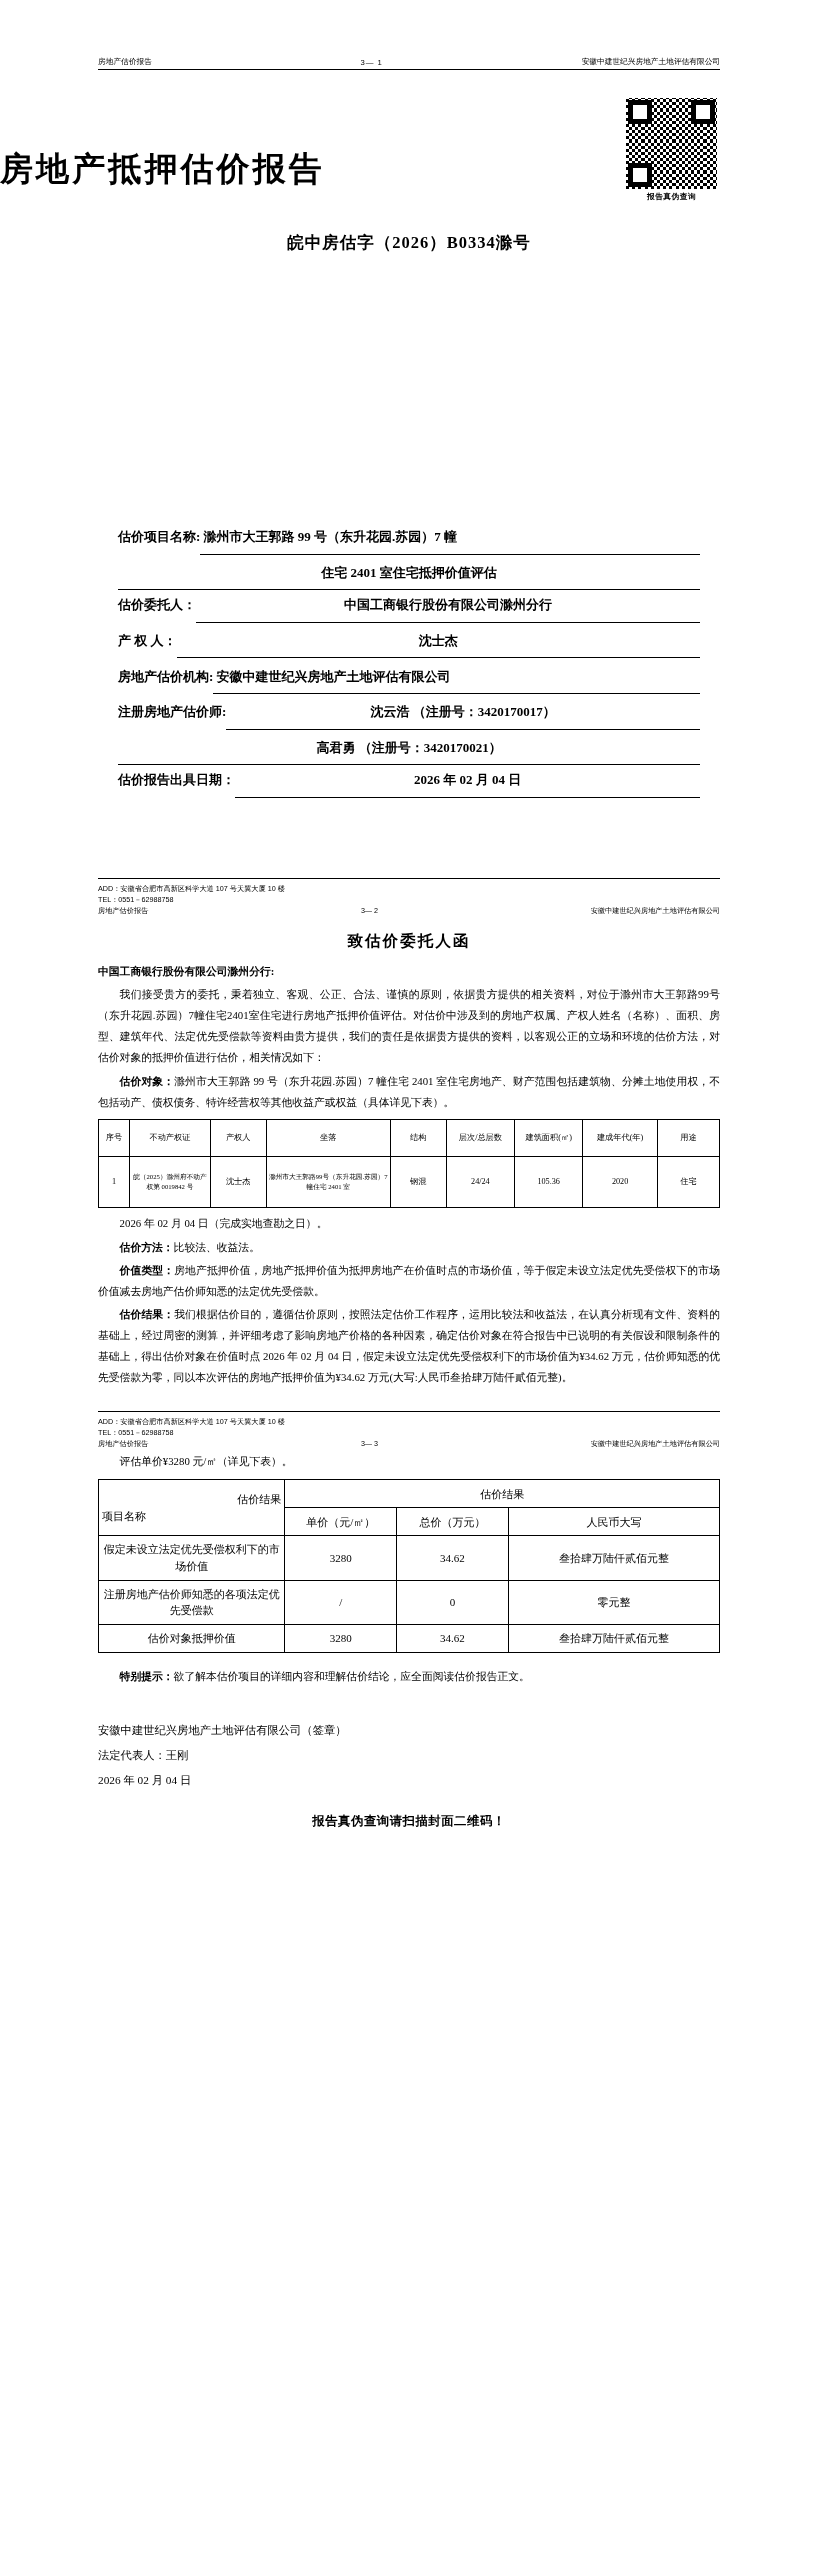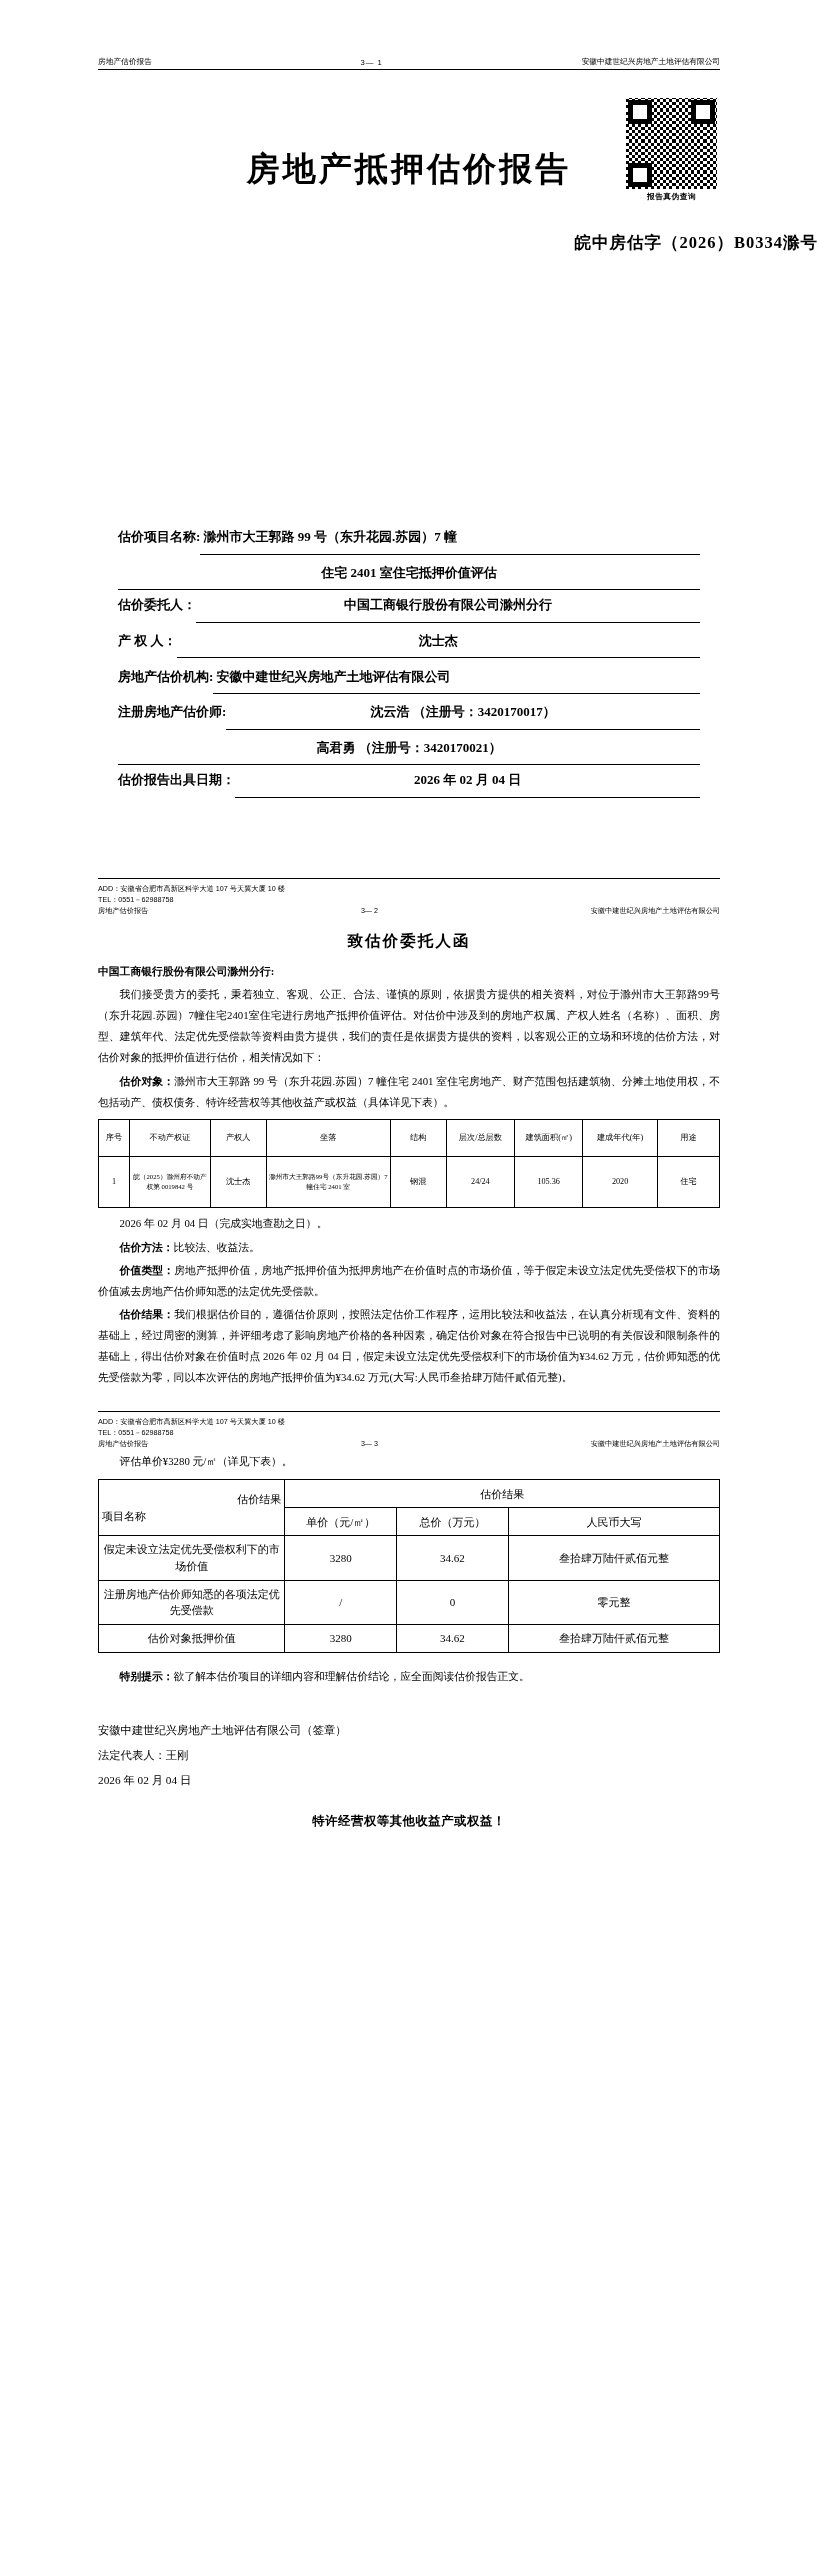--- a/index.html
+++ b/index.html
@@ -67,28 +67,27 @@
   .qr > .eye3 { left: 2.1px; bottom: 2.1px; }
   .qr-cap {
     margin-top: 3.1px;
     font-size: 7.7px;
     font-weight: bold;
     letter-spacing: 0.5px;
   }
   
   .doc-title {
     margin-top: 77px;
-    text-align: center;
     font-size: 33px;
     font-weight: bold;
     letter-spacing: 3.1px;
   }
   .doc-code {
     margin-top: 40px;
-    text-align: right;
+    text-align: center;
     font-size: 16.5px;
     font-weight: bold;
     letter-spacing: 1px;
   }
   
   .cover-info {
     margin: 268px 118px 0 118px;
     font-size: 13px;
     line-height: 2.35;
   }
@@ -389,16 +388,16 @@
       <span class="b">特别提示：</span><span>欲了解本估价项目的详细内容和理解估价结论，应全面阅读估价报告正文。</span>
     </div>
   </div>
 
   <div class="sign">
     <div>安徽中建世纪兴房地产土地评估有限公司（签章）</div>
     <div>法定代表人：王刚</div>
     <div>2026 年 02 月 04 日</div>
   </div>
 
-  <div class="final-note">特许经营权等其他收益产或权益！</div>
+  <div class="final-note">报告真伪查询请扫描封面二维码！</div>
 
 </div>
 
 
 </body></html>

